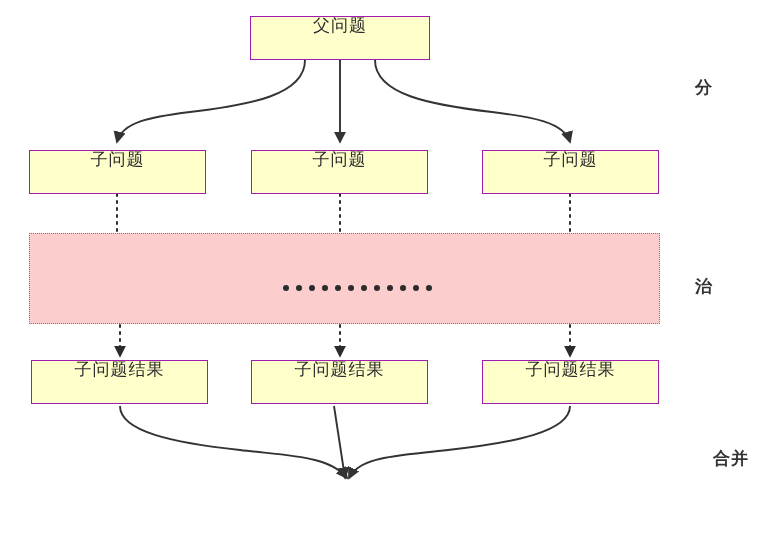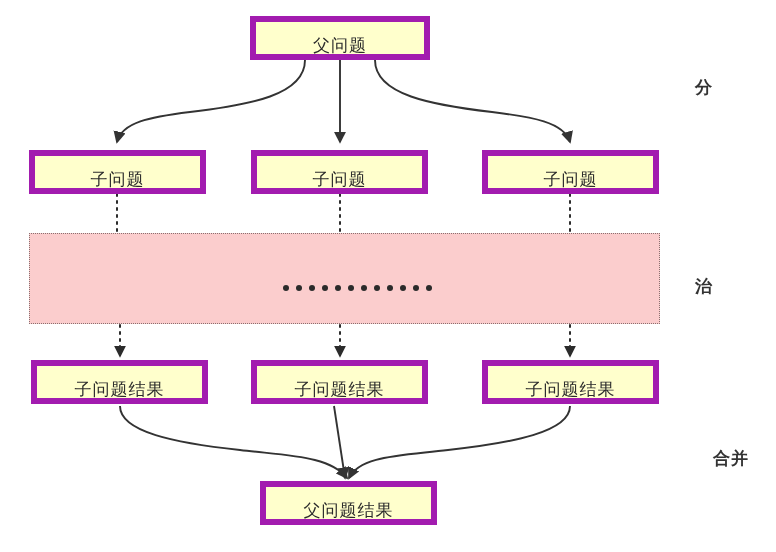--- a/index.html
+++ b/index.html
@@ -18,23 +18,23 @@
     position: absolute;
     left: 0;
     top: 0;
     width: 776px;
     height: 552px;
   }
   .node {
     position: absolute;
     box-sizing: border-box;
     background: #ffffcc;
-    border: 6px solid #a21caf;
+    border: 1px solid #a21caf;
     display: flex;
-    align-items: flex-end;
+    align-items: flex-start;
     justify-content: center;
     color: #2b2b2b;
     font-size: 17px;
     letter-spacing: 1px;
     line-height: 1;
     z-index: 3;
   }
   .region {
     position: absolute;
     box-sizing: border-box;
@@ -153,23 +153,20 @@
   <div class="node" style="left:31px; top:360px; width:177px; height:44px;">
     <span>子问题结果</span>
   </div>
   <div class="node" style="left:251px; top:360px; width:177px; height:44px;">
     <span>子问题结果</span>
   </div>
   <div class="node" style="left:482px; top:360px; width:177px; height:44px;">
     <span>子问题结果</span>
   </div>
 
-  <div class="node" style="left:260px; top:481px; width:177px; height:44px;">
-    <span>父问题结果</span>
-  </div>
 
   <div class="side-label" style="left:695px; top:79px;">
     <span>分</span>
   </div>
   <div class="side-label" style="left:695px; top:278px;">
     <span>治</span>
   </div>
   <div class="side-label" style="left:713px; top:450px;">
     <span>合并</span>
   </div>

